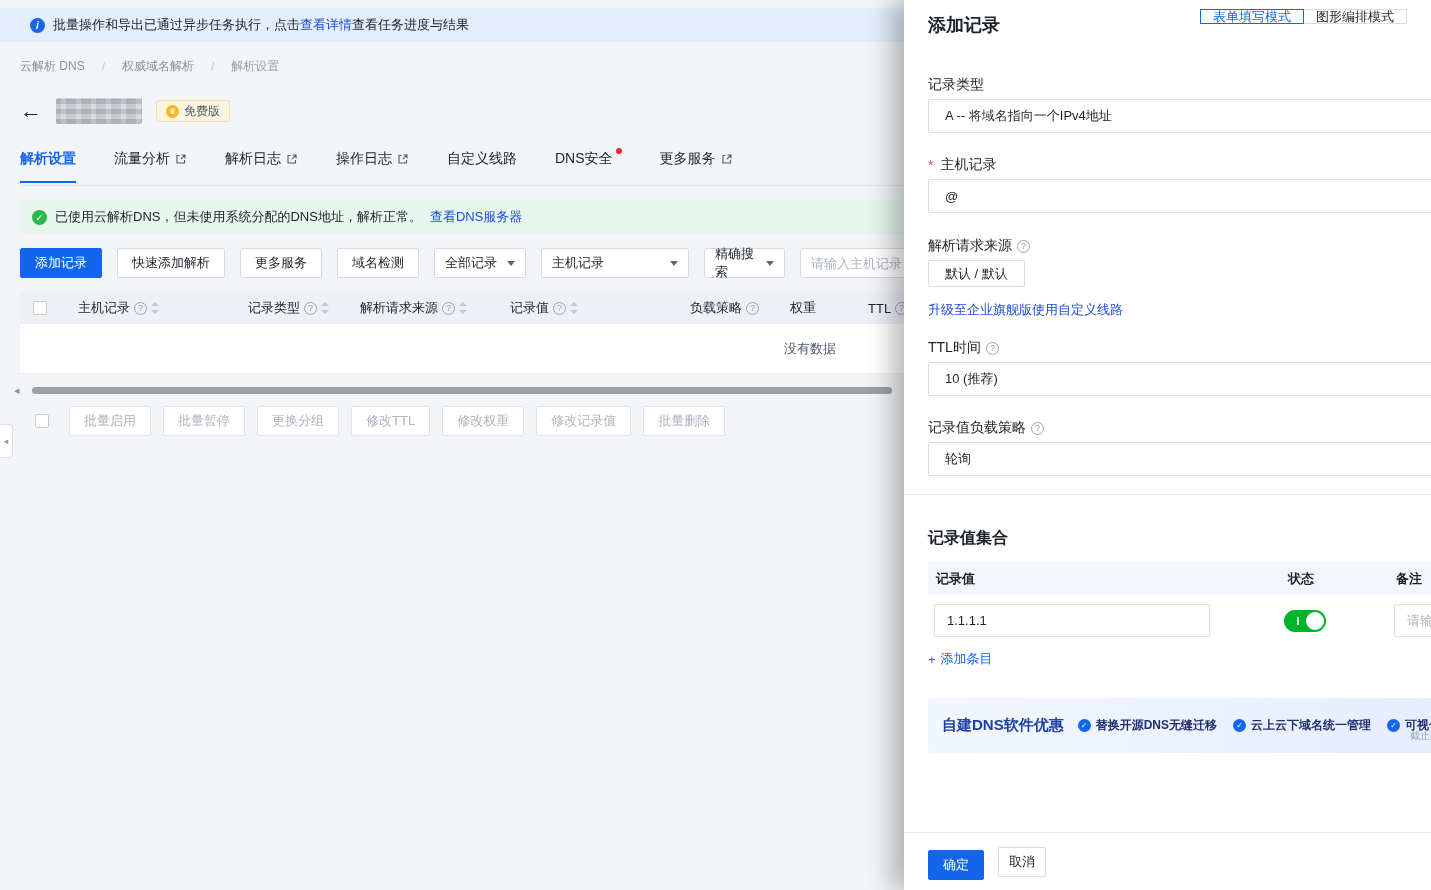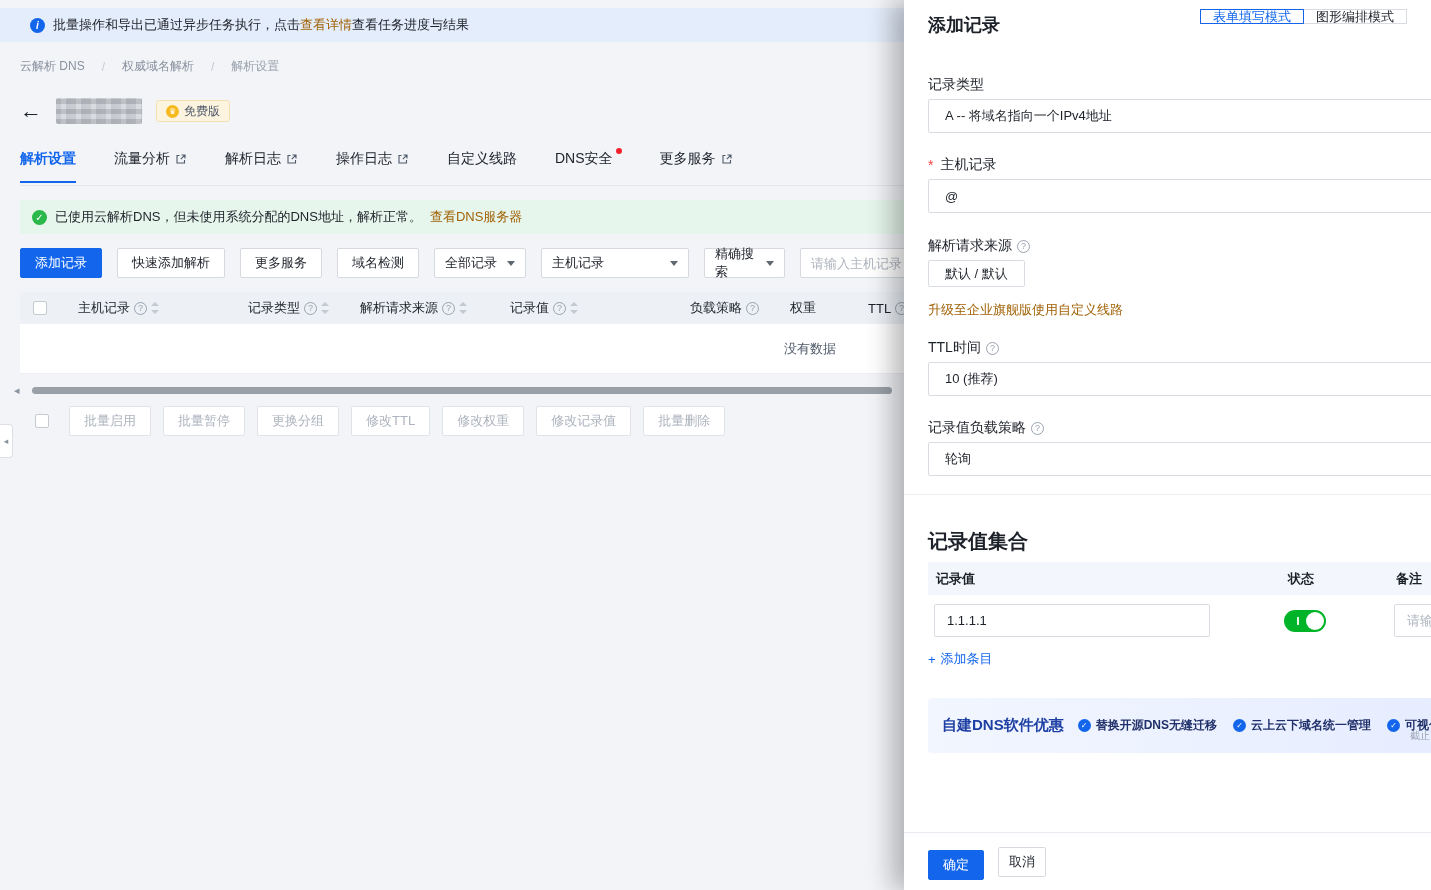--- a/index.html
+++ b/index.html
@@ -2,21 +2,21 @@
 <html><head>
 <meta charset="utf-8">
 <style>
   * { margin:0; padding:0; box-sizing:border-box; }
   html,body { width:1431px; height:890px; }
   body {
     position:relative; overflow:hidden; background:#f2f4f8;
     font-family:"Liberation Sans","DejaVu Sans",sans-serif;
     font-size:13px; color:#1d2129;
   }
-  .link { color:#a16207; cursor:pointer; text-decoration:none; }
+  .link { color:#1d4ed8; cursor:pointer; text-decoration:none; }
 
   
   .notice-bar { position:absolute; top:8px; left:0; right:0; height:34px;
     background:#e4edfb; display:flex; align-items:center; gap:8px; padding-left:30px; }
   .info-icon { width:15px; height:15px; border-radius:50%; background:#1366ec; color:#fff;
     font-size:10px; font-style:italic; font-weight:bold; display:inline-flex; align-items:center; justify-content:center; flex:0 0 auto; }
 
   .breadcrumb { position:absolute; top:58px; left:20px; font-size:12px; color:#8a919f; display:flex; gap:17px; align-items:center; }
   .breadcrumb .sep { color:#c4c9d1; }
   .breadcrumb .crumb { cursor:pointer; }
@@ -98,21 +98,21 @@
 
   .f-label { position:absolute; left:24px; font-size:14px; color:#1d2129; display:flex; align-items:center; gap:5px; }
   .req { color:#f53f3f; margin-right:2px; }
   .f-select, .f-input { position:absolute; left:24px; width:560px; height:34px; border:1px solid #d9dde3;
     border-radius:2px; background:#fff; display:flex; align-items:center; padding:0 16px; font-size:13px; color:#1d2129; }
   input.f-input { font-family:inherit; }
   .chip { position:absolute; left:24px; display:inline-flex; align-items:center; height:27px; padding:0 16px;
     border:1px solid #d9dde3; border-radius:2px; background:#fff; font-size:13px; cursor:pointer; }
   .f-link { position:absolute; left:24px; font-size:13px; }
   .drawer-hr { position:absolute; left:0; width:527px; height:1px; background:#eceef2; }
-  .section-title { position:absolute; left:24px; font-size:20px; font-weight:600; }
+  .section-title { position:absolute; left:24px; font-size:16px; font-weight:600; }
 
   .rs-head { position:absolute; top:562px; left:24px; width:560px; height:33px; background:#f3f7fd;
     display:flex; align-items:center; padding-left:8px; font-size:13px; font-weight:700; }
   .rs-col1 { width:352px; } .rs-col2 { width:108px; }
   .rs-input { position:absolute; height:33px; border:1px solid #d9dde3; border-radius:2px; background:#fff;
     padding:0 12px; font-size:13px; font-family:inherit; color:#1d2129; }
   .rs-input::placeholder { color:#aeb4be; }
   .switch { position:absolute; top:610px; left:380px; width:42px; height:22px; border-radius:11px;
     background:#00b42a; cursor:pointer; }
   .switch::after { content:""; position:absolute; right:2px; top:2px; width:18px; height:18px; border-radius:50%; background:#fff; }

